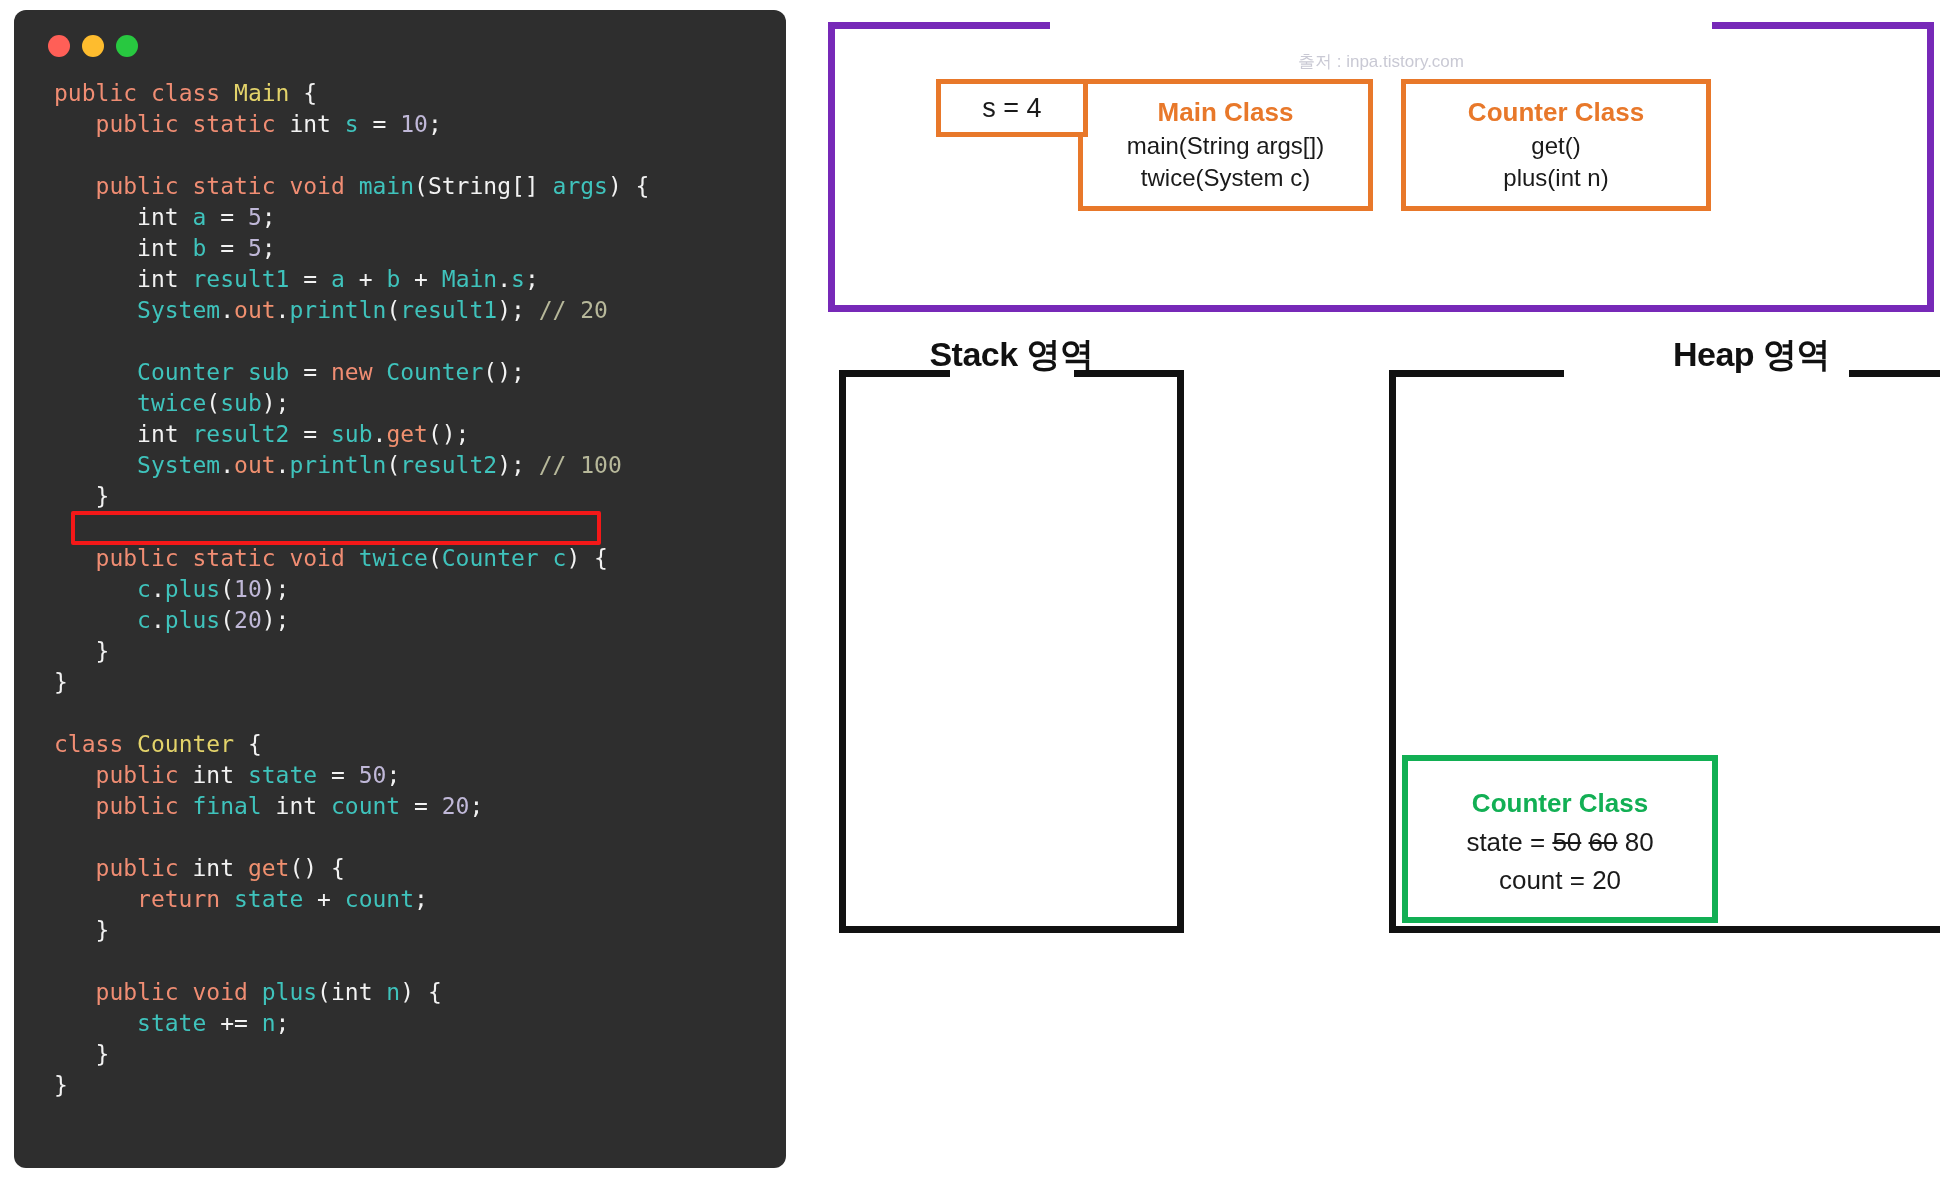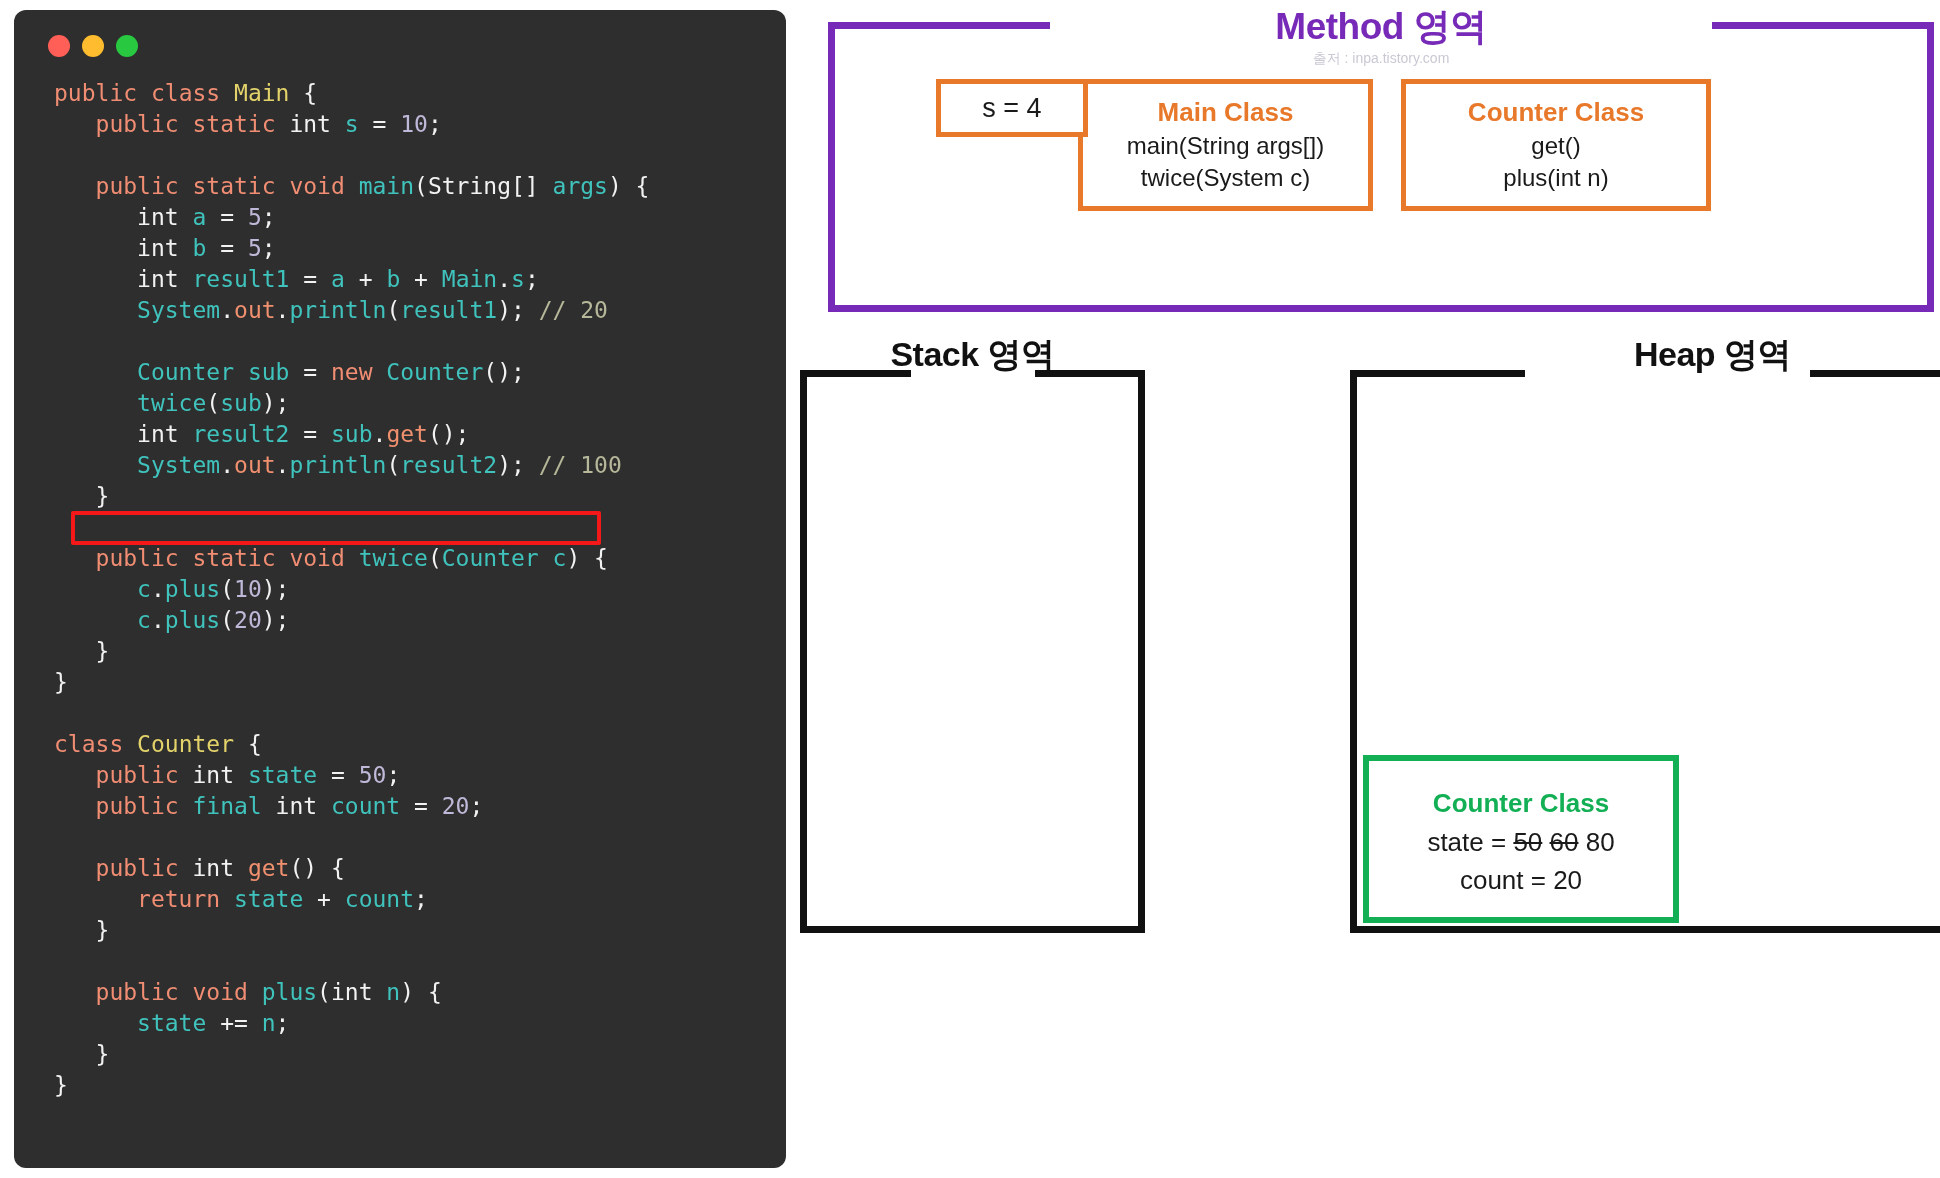--- a/index.html
+++ b/index.html
@@ -122,21 +122,21 @@
     font-weight: bold;
     color: #7729b8;
     letter-spacing: -0.5px;
   }
   #watermark {
     position: absolute;
     left: 0;
     top: 28px;
     width: 1106px;
     text-align: center;
-    font-size: 14px;
+    font-size: 17px;
     color: #c9c9d4;
     letter-spacing: 0px;
   }
 
   #s-box {
     position: absolute;
     left: 108px;
     top: 57px;
     width: 152px;
     height: 58px;
@@ -179,20 +179,21 @@
   }
   .cb-line {
     font-size: 24px;
     color: #1a1a1a;
     line-height: 32px;
   }
 
   
   .mem-area {
     position: absolute;
+    margin-left: 39px;
   }
   .mseg { position: absolute; background: #111111; }
 
   #stack-area { left: 0px; top: 370px; width: 345px; height: 563px; }
   #heap-area  { left: 550px; top: 370px; width: 590px; height: 563px; padding-left: 45px; }
 
   .mem-title {
     position: absolute;
     top: -38px;
     width: 100%;
@@ -243,21 +244,20 @@
 
 <div id="diagram">
 
   <div id="method-area">
     <div class="seg" id="m-left"></div>
     <div class="seg" id="m-right"></div>
     <div class="seg" id="m-bottom"></div>
     <div class="seg" id="m-top-l"></div>
     <div class="seg" id="m-top-r"></div>
 
-    <div id="method-title">Method 영역</div>
     <div id="watermark">출저 : inpa.tistory.com</div>
 
     <div id="s-box">
       <span>s = 4</span>
     </div>
 
     <div class="class-box" id="main-class-box">
       <div class="cb-title">Main Class</div>
       <div class="cb-line">main(String args[])</div>
       <div class="cb-line">twice(System c)</div>

